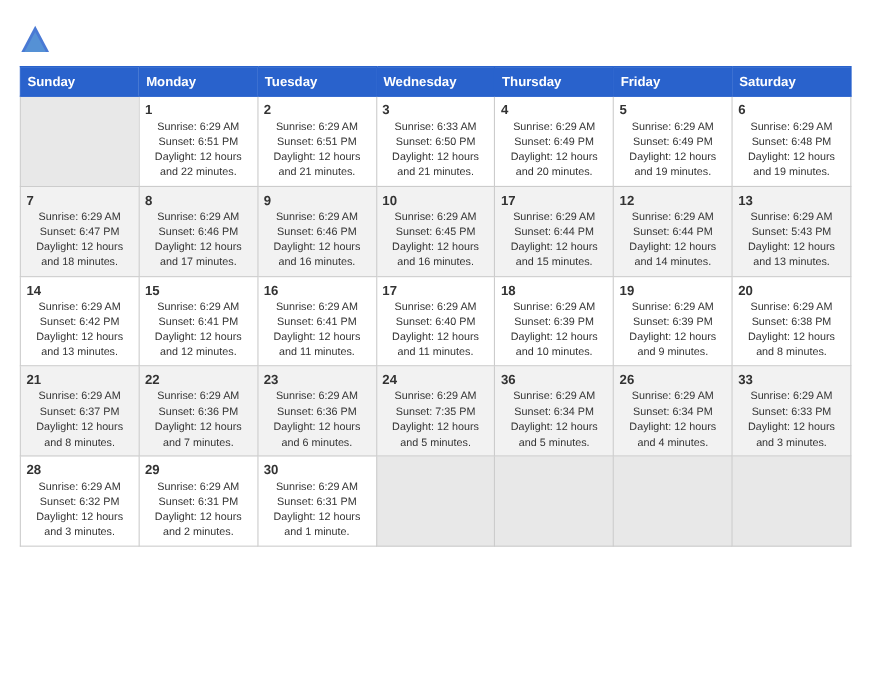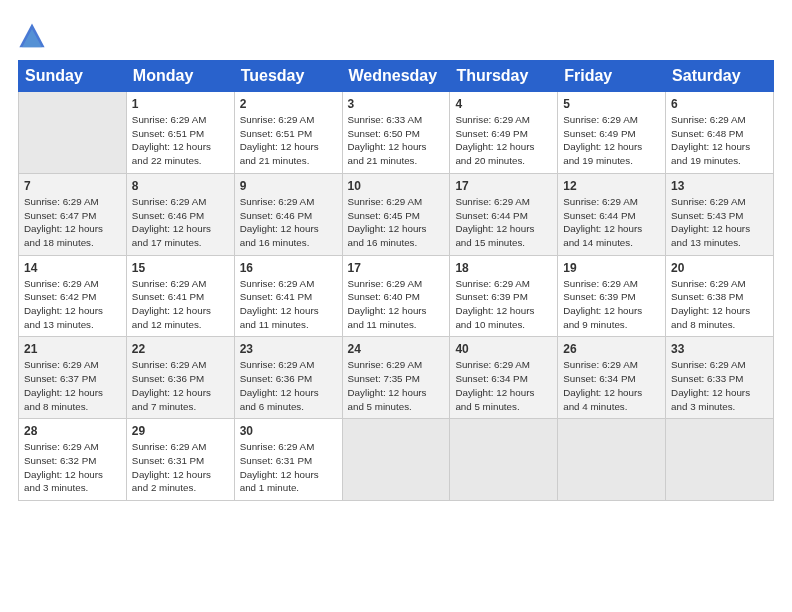--- a/index.html
+++ b/index.html
@@ -56,21 +56,21 @@
       color: #555;
     }
     .calendar-table {
       width: 100%;
       border-collapse: collapse;
       table-layout: fixed;
     }
     .calendar-table th {
       background: #2962cc;
       color: #fff;
-      font-size: 16px;
+      font-size: 12px;
       font-weight: bold;
       text-align: left;
       padding: 6px 6px;
       border: 1px solid #2962cc;
     }
     .calendar-table td {
       border: 1px solid #ccc;
       vertical-align: top;
       padding: 5px 5px 5px 5px;
       font-size: 10.5px;
@@ -81,20 +81,21 @@
     .day-number {
       font-weight: bold;
       font-size: 12px;
       display: block;
       margin-bottom: 2px;
     }
     .day-info {
       font-size: 9.8px;
       line-height: 1.4;
       color: #333;
+      text-align: center;
     }
     .empty-cell {
       background: #f9f9f9;
     }
     
     .week-odd td { background: #fff; }
     .week-even td { background: #f2f2f2; }
     .week-odd .empty-cell, .week-even .empty-cell { background: #e8e8e8; }
   </style>
 </head>
@@ -301,21 +302,21 @@
 and 6 minutes.</div>
           </td>
           <td>
             <span class="day-number">24</span>
             <div class="day-info">Sunrise: 6:29 AM
 Sunset: 7:35 PM
 Daylight: 12 hours
 and 5 minutes.</div>
           </td>
           <td>
-            <span class="day-number">40</span>
+            <span class="day-number">36</span>
             <div class="day-info">Sunrise: 6:29 AM
 Sunset: 6:34 PM
 Daylight: 12 hours
 and 5 minutes.</div>
           </td>
           <td>
             <span class="day-number">26</span>
             <div class="day-info">Sunrise: 6:29 AM
 Sunset: 6:34 PM
 Daylight: 12 hours

